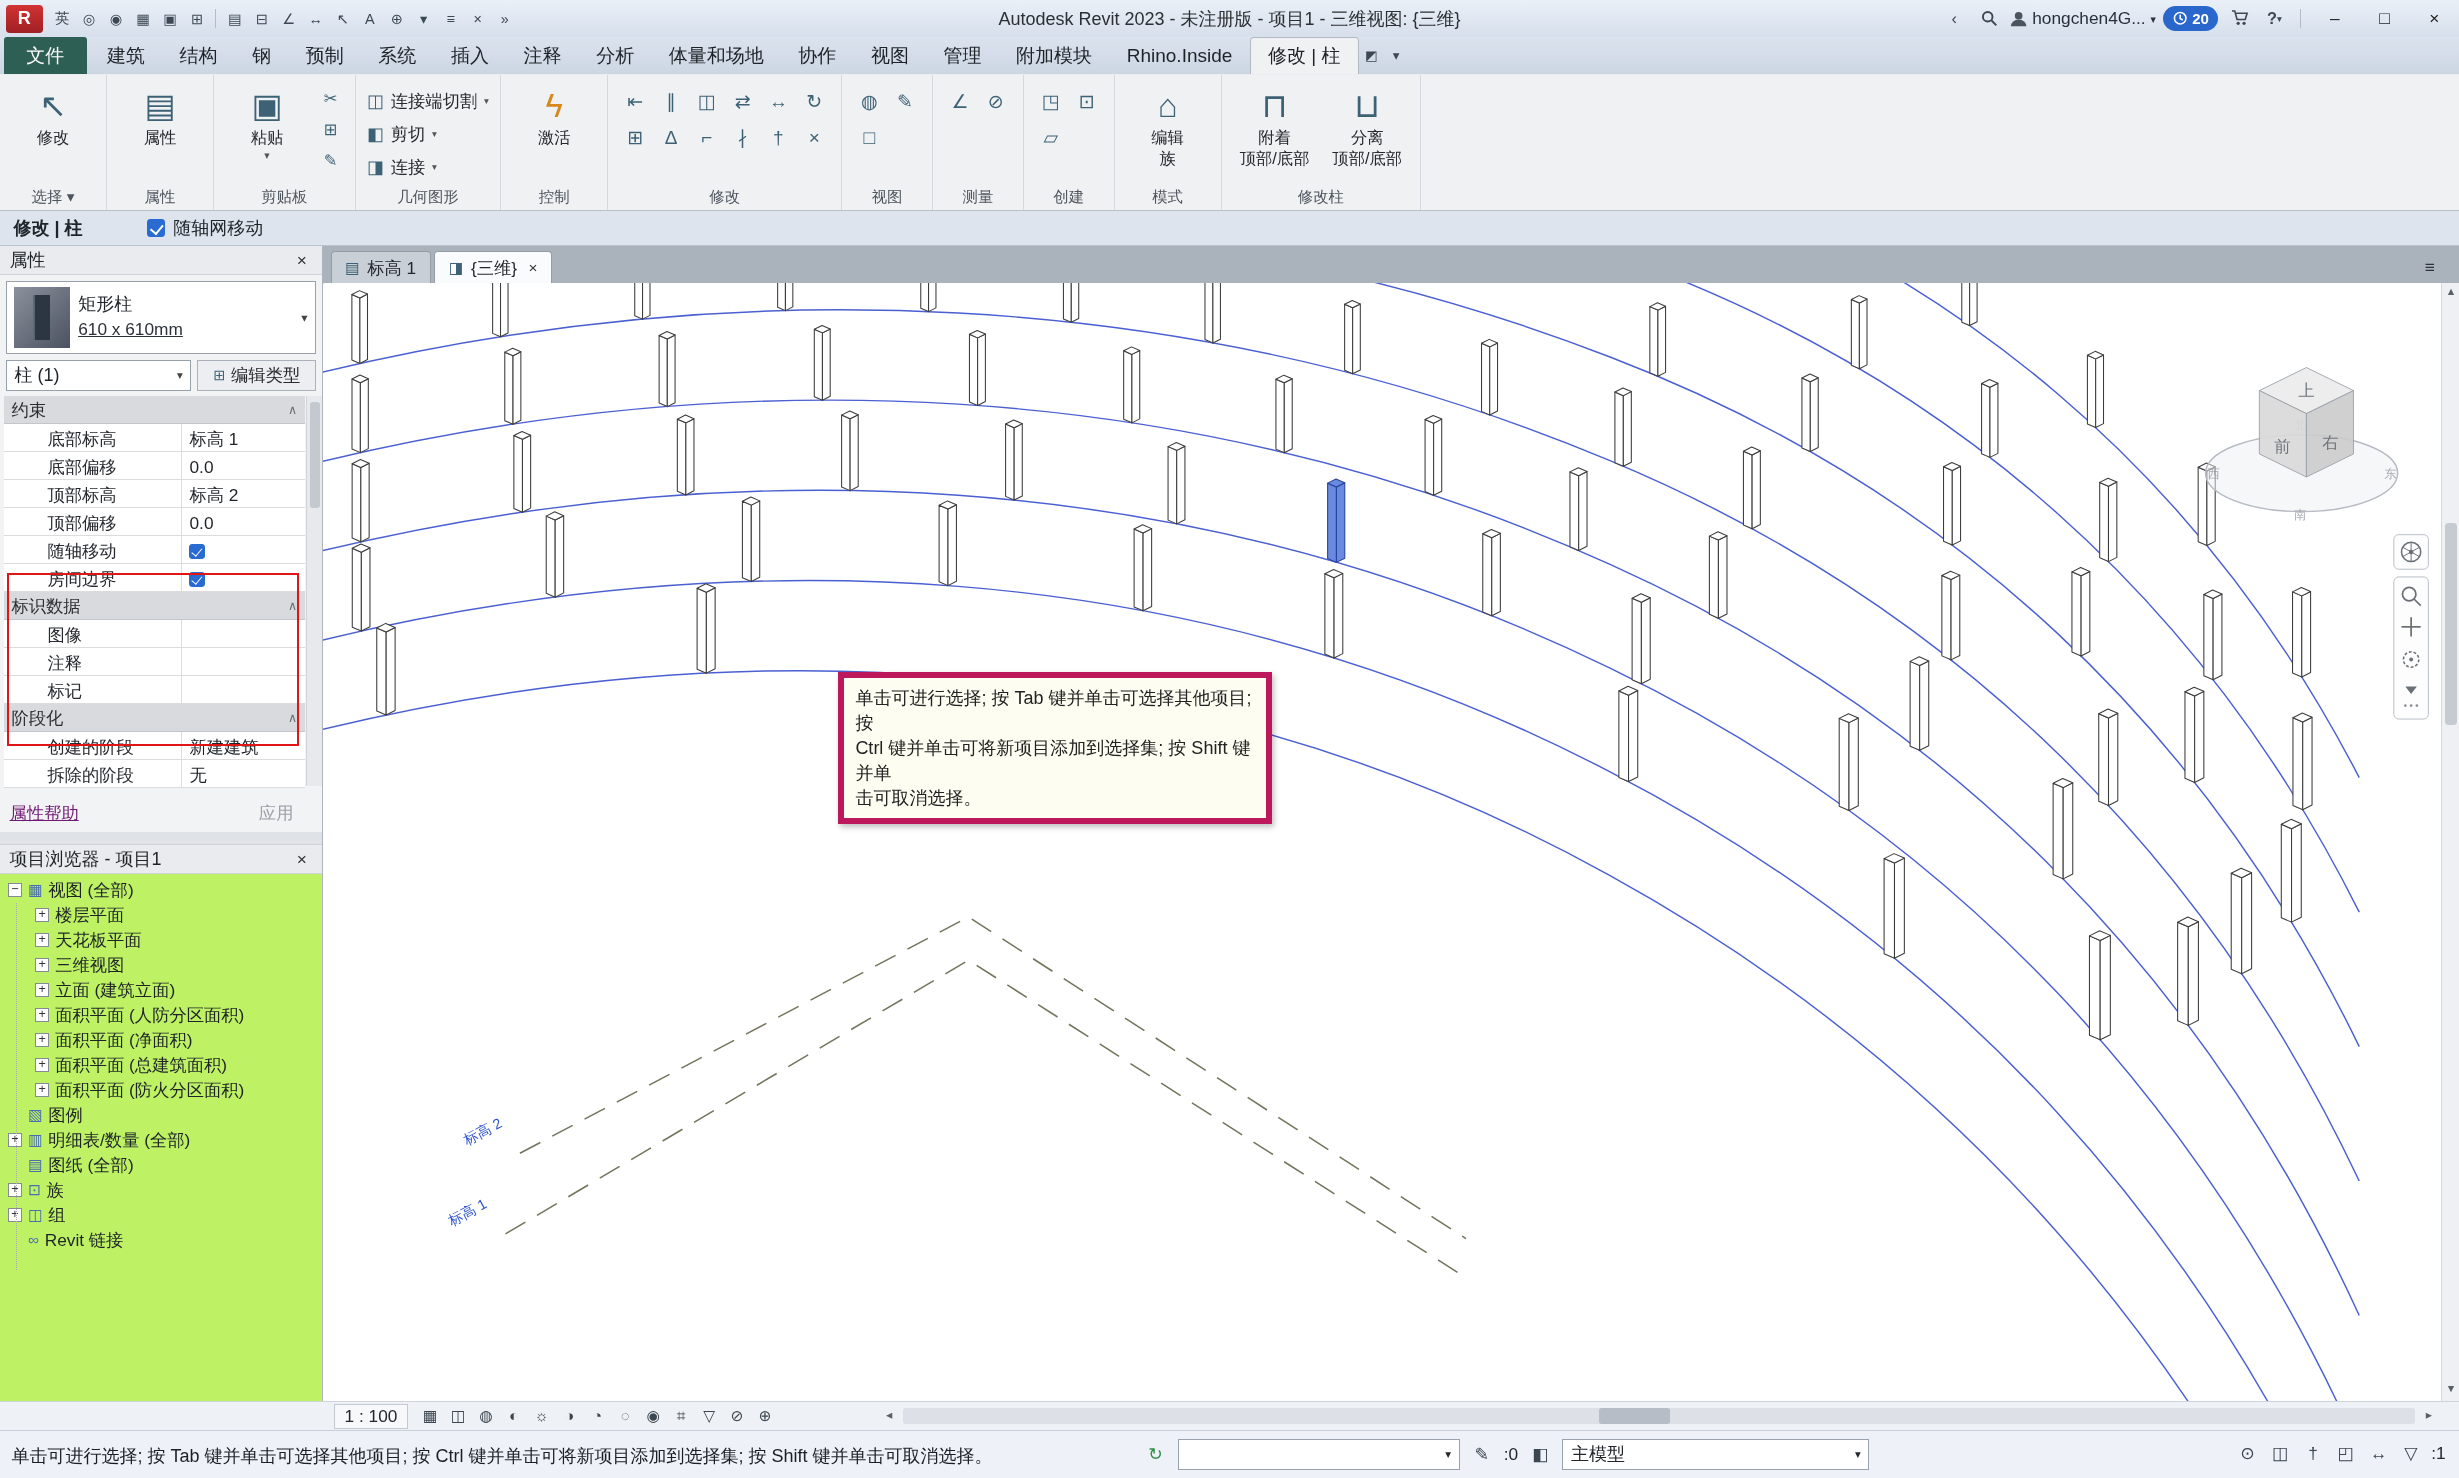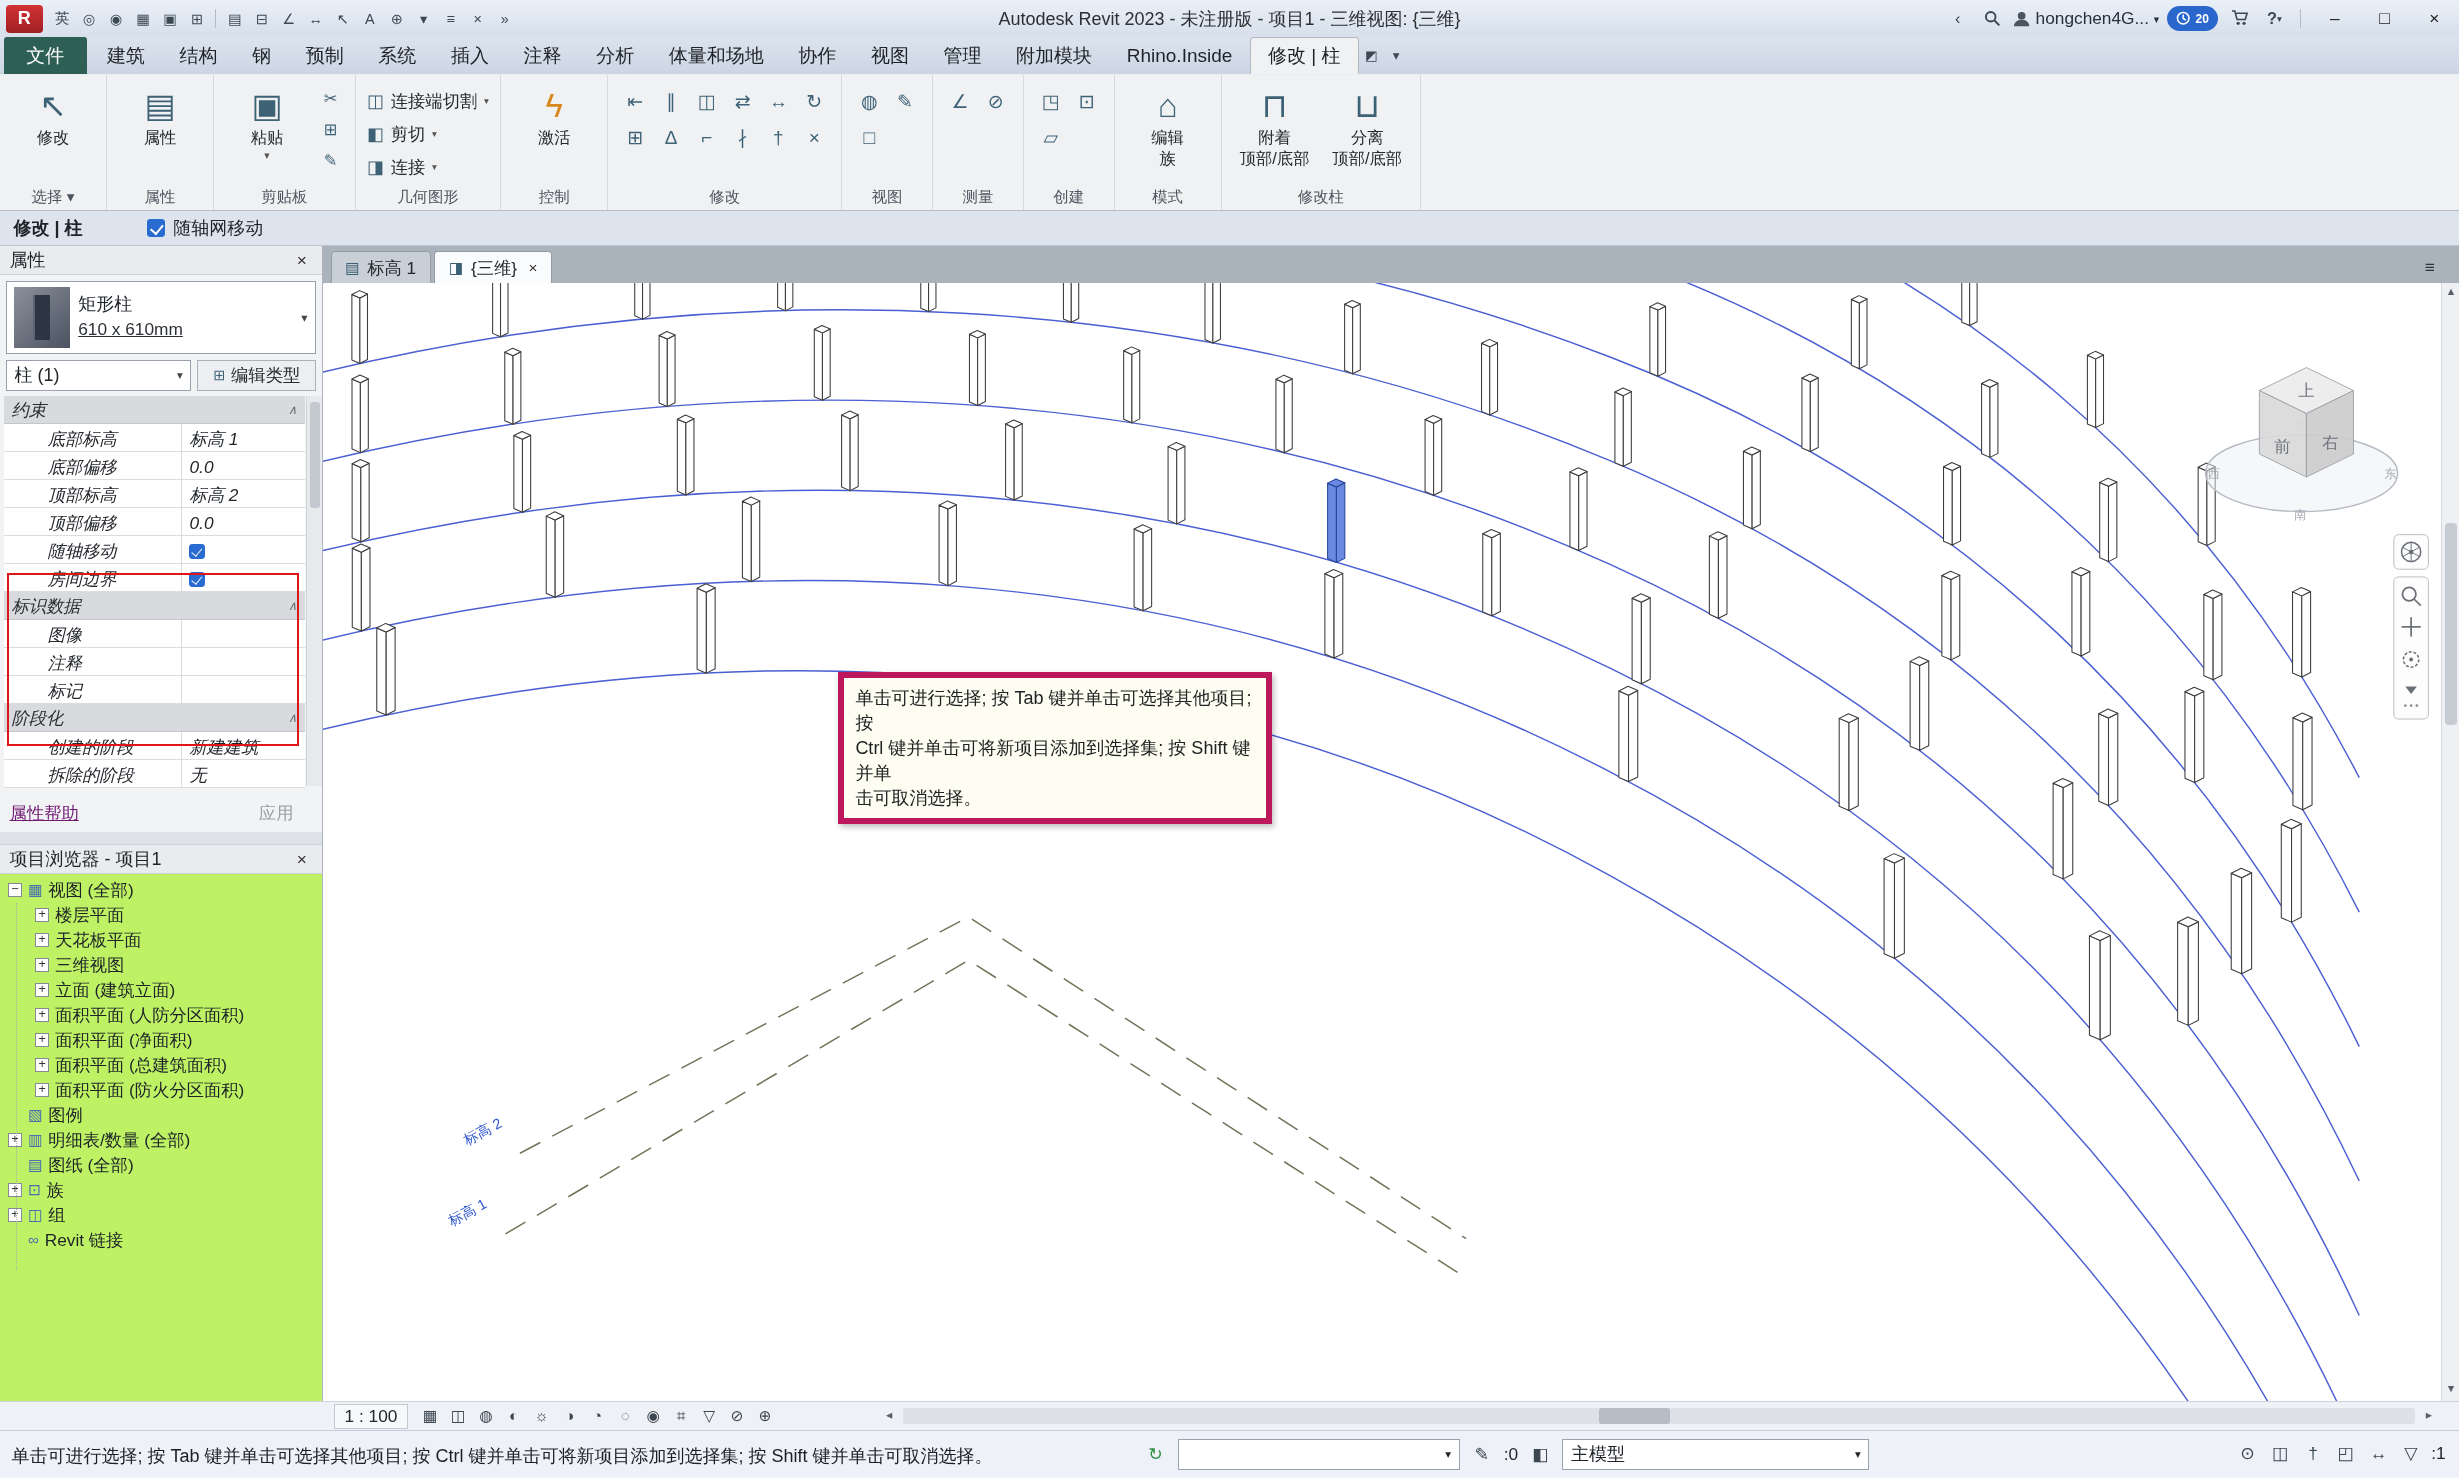--- a/index.html
+++ b/index.html
@@ -14,21 +14,21 @@
     font-weight:bold; font-size:18px; display:flex; align-items:center; justify-content:center; margin-right:5.8px; }
   .qat { display:flex; align-items:center; }
   .ticon { width:25px; height:25px; display:flex; align-items:center; justify-content:center;
     font-size:14.4px; color:#3c4854; border-radius:2.9px; margin:0 1px; }
   .qsep { width:1px; height:19px; background:#b4bcc7; margin:0 4.8px; }
   .tb-title { position:absolute; left:50%; transform:translateX(-50%); font-size:18px; color:#2c2f33; white-space:nowrap; }
   .tb-right { position:absolute; right:3.8px; top:0; height:37px; display:flex; align-items:center; gap:7.7px; }
   .tb-right .ticon { font-size:16.3px; }
   .user { display:flex; align-items:center; gap:4.8px; font-size:17.3px; color:#27313c; }
   .pill { display:flex; align-items:center; gap:4.8px; background:#2a67cc; color:#fff; border-radius:12.5px;
-    height:25px; padding:0 9.6px; font-size:12px; font-weight:bold; }
+    height:25px; padding:0 9.6px; font-size:15px; font-weight:bold; }
   .winbtn { width:42px; height:31px; display:flex; align-items:center; justify-content:center; font-size:17.3px; color:#222; }
 
   
   .tabrow { position:absolute; left:0; top:37px; width:2459px; height:37px;
     background:linear-gradient(#dbe3ee,#ccd6e3); display:flex; align-items:flex-end; padding-left:3.8px; }
   .rtab { height:37px; line-height:37px; padding:0 17.3px; font-size:19px; color:#1e2328; white-space:nowrap; }
   .rtab.file { background:#2e5f55; color:#fff; text-align:center; min-width:83px; border-radius:2.9px 2.9px 0 0; margin-right:2.9px; }
   .rtab.active { background:#f0f1f3; border:1px solid #b3b9c2; border-bottom:none; border-radius:3.8px 3.8px 0 0; height:37px; line-height:35px; }
   .tab-ctl { width:25px; height:29px; display:flex; align-items:center; justify-content:center; color:#3c4854; font-size:13.4px; margin-bottom:3.8px; }
 
@@ -78,21 +78,21 @@
   .typethumb::after { content:""; position:absolute; left:19px; top:8.6px; width:16.3px; height:45px; background:#2c3542; box-shadow:inset 1.9px 0 0 #5d6878; }
   .typetxt { font-size:18px; color:#1e2328; line-height:25px; }
   .typetxt .sub { font-size:17.3px; color:#2c3138;text-decoration:underline; }
   .typecaret { position:absolute; right:7.7px; top:50%; transform:translateY(-50%); font-size:12.5px; color:#444; }
   .selrow { display:flex; gap:5.8px; margin:1.9px 5.8px 5.8px; height:31px; }
   .combo { flex:1; background:#fff; border:1px solid #98a0ab; display:flex; align-items:center;
     justify-content:space-between; padding:0 7.7px; font-size:18px; color:#1e2328; }
   .combo .caret { font-size:11.5px; color:#444; }
   .edittype { width:119px; background:#eceef1; border:1px solid #aab1bb; display:flex; align-items:center;
     justify-content:center; gap:5.8px; font-size:17.3px; color:#26292e; }
-  .pgrid { margin:0 0 0 3.8px; position:relative; width:301px;font-style:italic; }
+  .pgrid { margin:0 0 0 3.8px; position:relative; width:301px; }
   .prow { display:flex; height:28px; border-bottom:1px solid #dcdcdc; background:#fff; font-size:17.3px; }
   .prow .pl { width:142px; padding:2.9px 7.7px 0; color:#26292e; border-right:1px solid #dcdcdc; white-space:nowrap; overflow:hidden;margin-left:36px; }
   .prow .pv { flex:1; padding:2.9px 7.7px 0; color:#1e2328; display:flex; align-items:center; }
   .psec { display:flex; justify-content:space-between; align-items:center; height:28px; background:#d8dadd;
     border-bottom:1px solid #c3c6ca; font-size:17.3px; color:#2a2e33; padding:0 7.7px; }
   .psec .tog { color:#6b7077; font-size:12.5px; }
   .pscroll { position:absolute; right:-17.3px; top:0; width:16.3px; height:390px; background:#e7e9ec; border-left:1px solid #d0d3d8; }
   .pscroll .pthumb { position:absolute; left:2.9px; top:5.8px; width:10.6px; height:106px; background:#c4c8cf; border-radius:2.9px; }
   .redbox { position:absolute; left:2.9px; top:177px; width:292px; height:173px; border:2.9px solid #e01616; pointer-events:none; }
   .pfoot { position:absolute; left:0; bottom:3.8px; width:322px; height:31px; display:flex; align-items:center;

